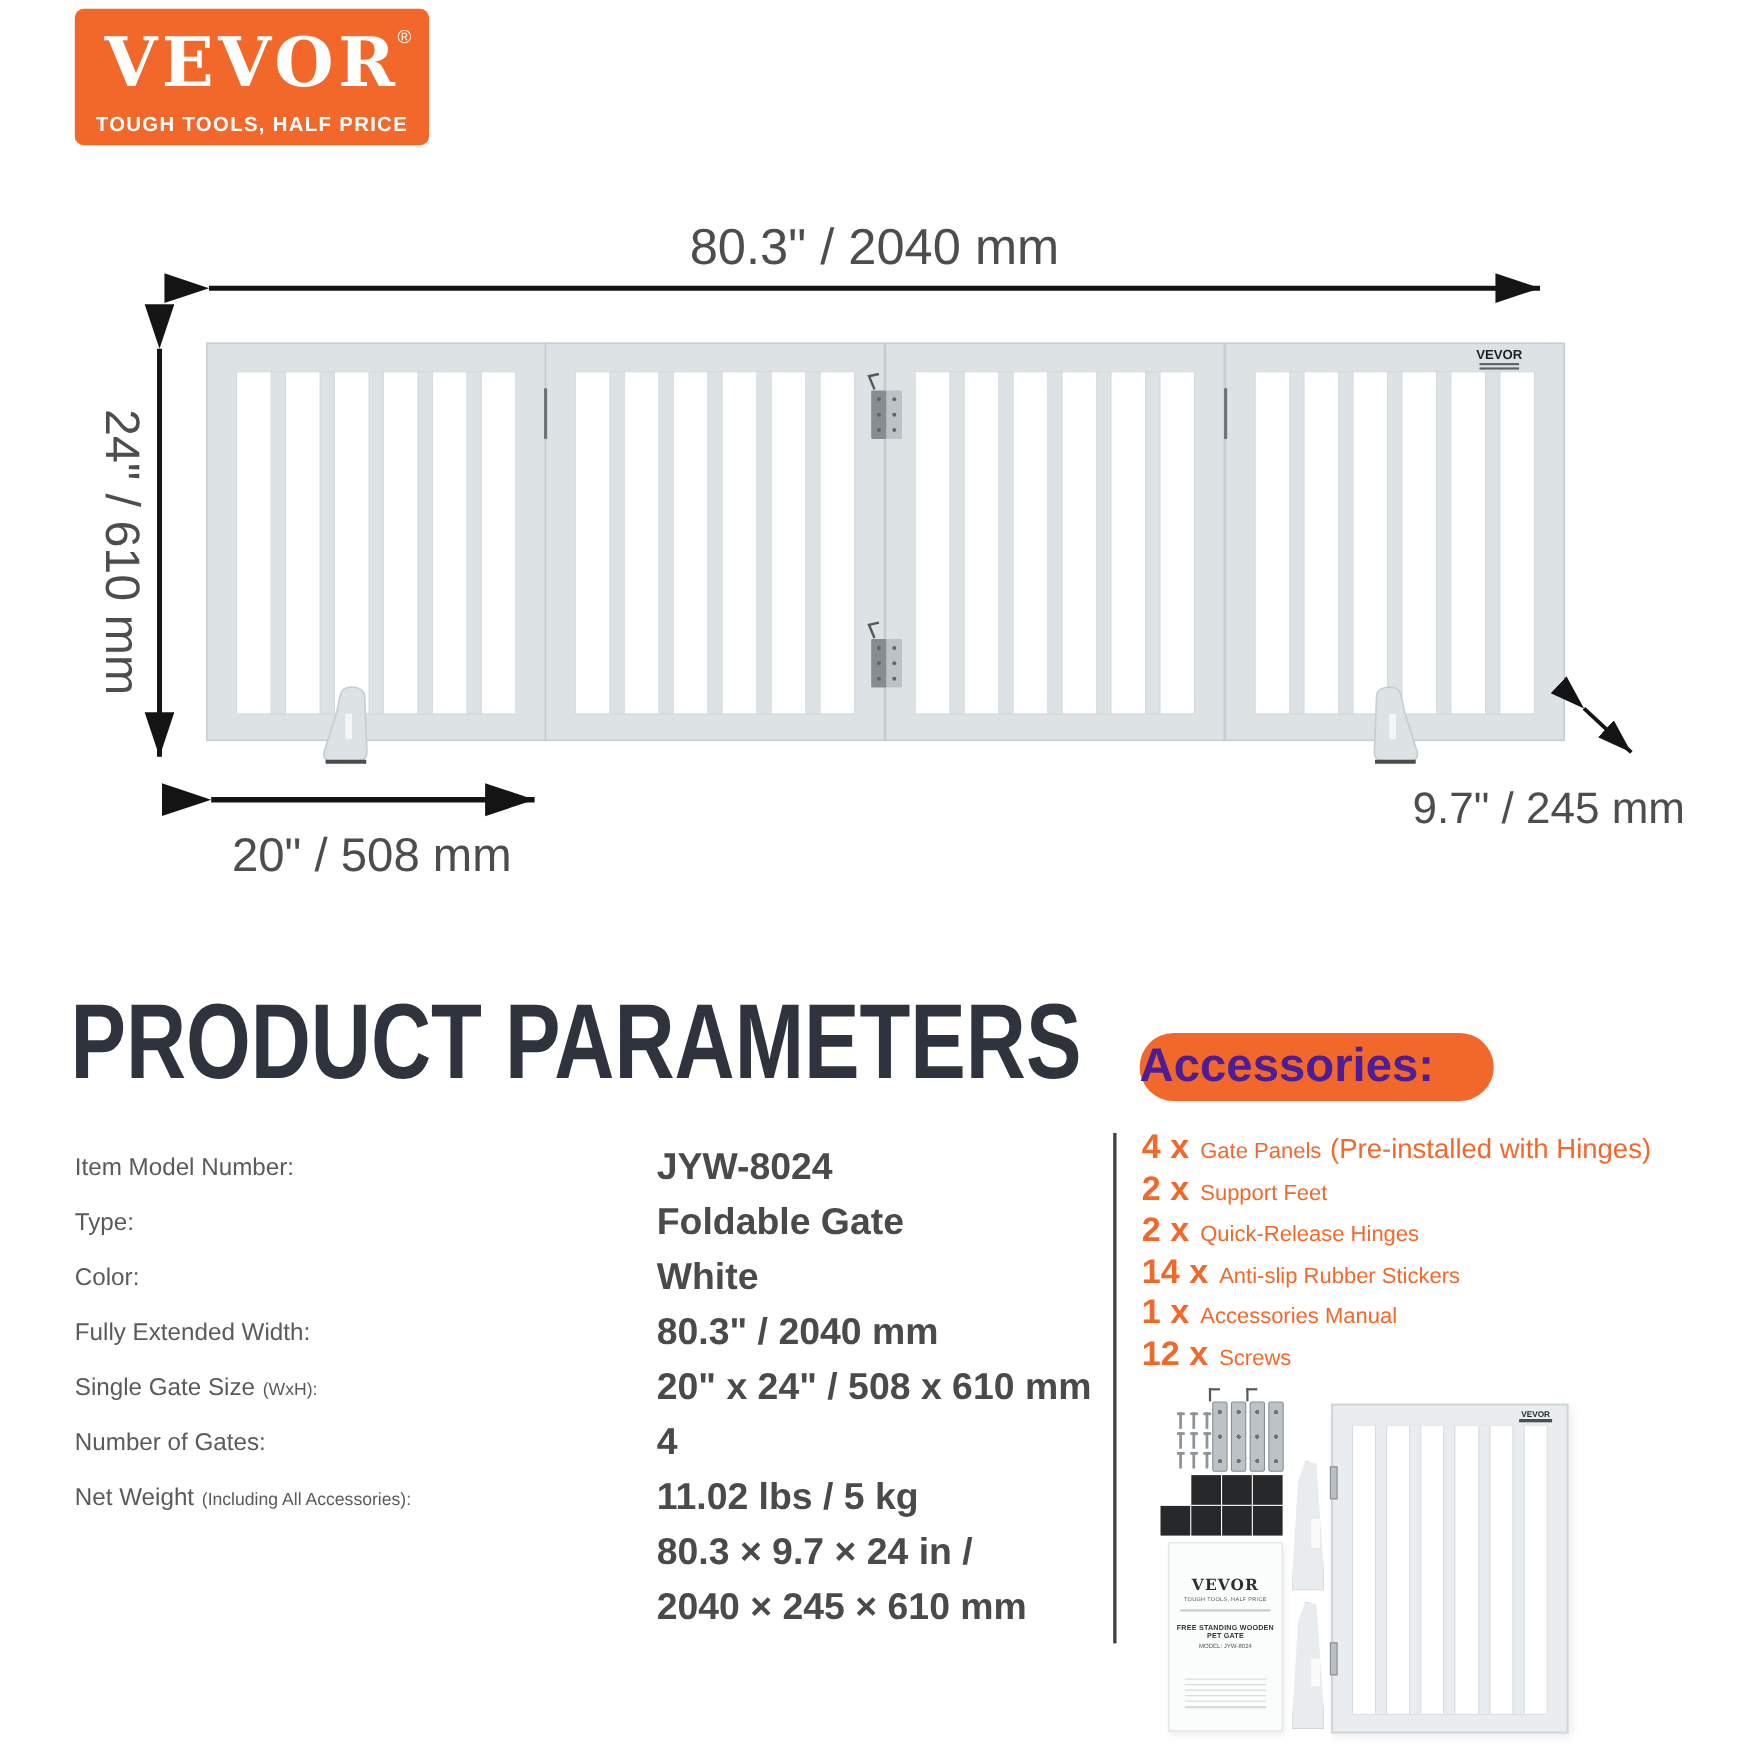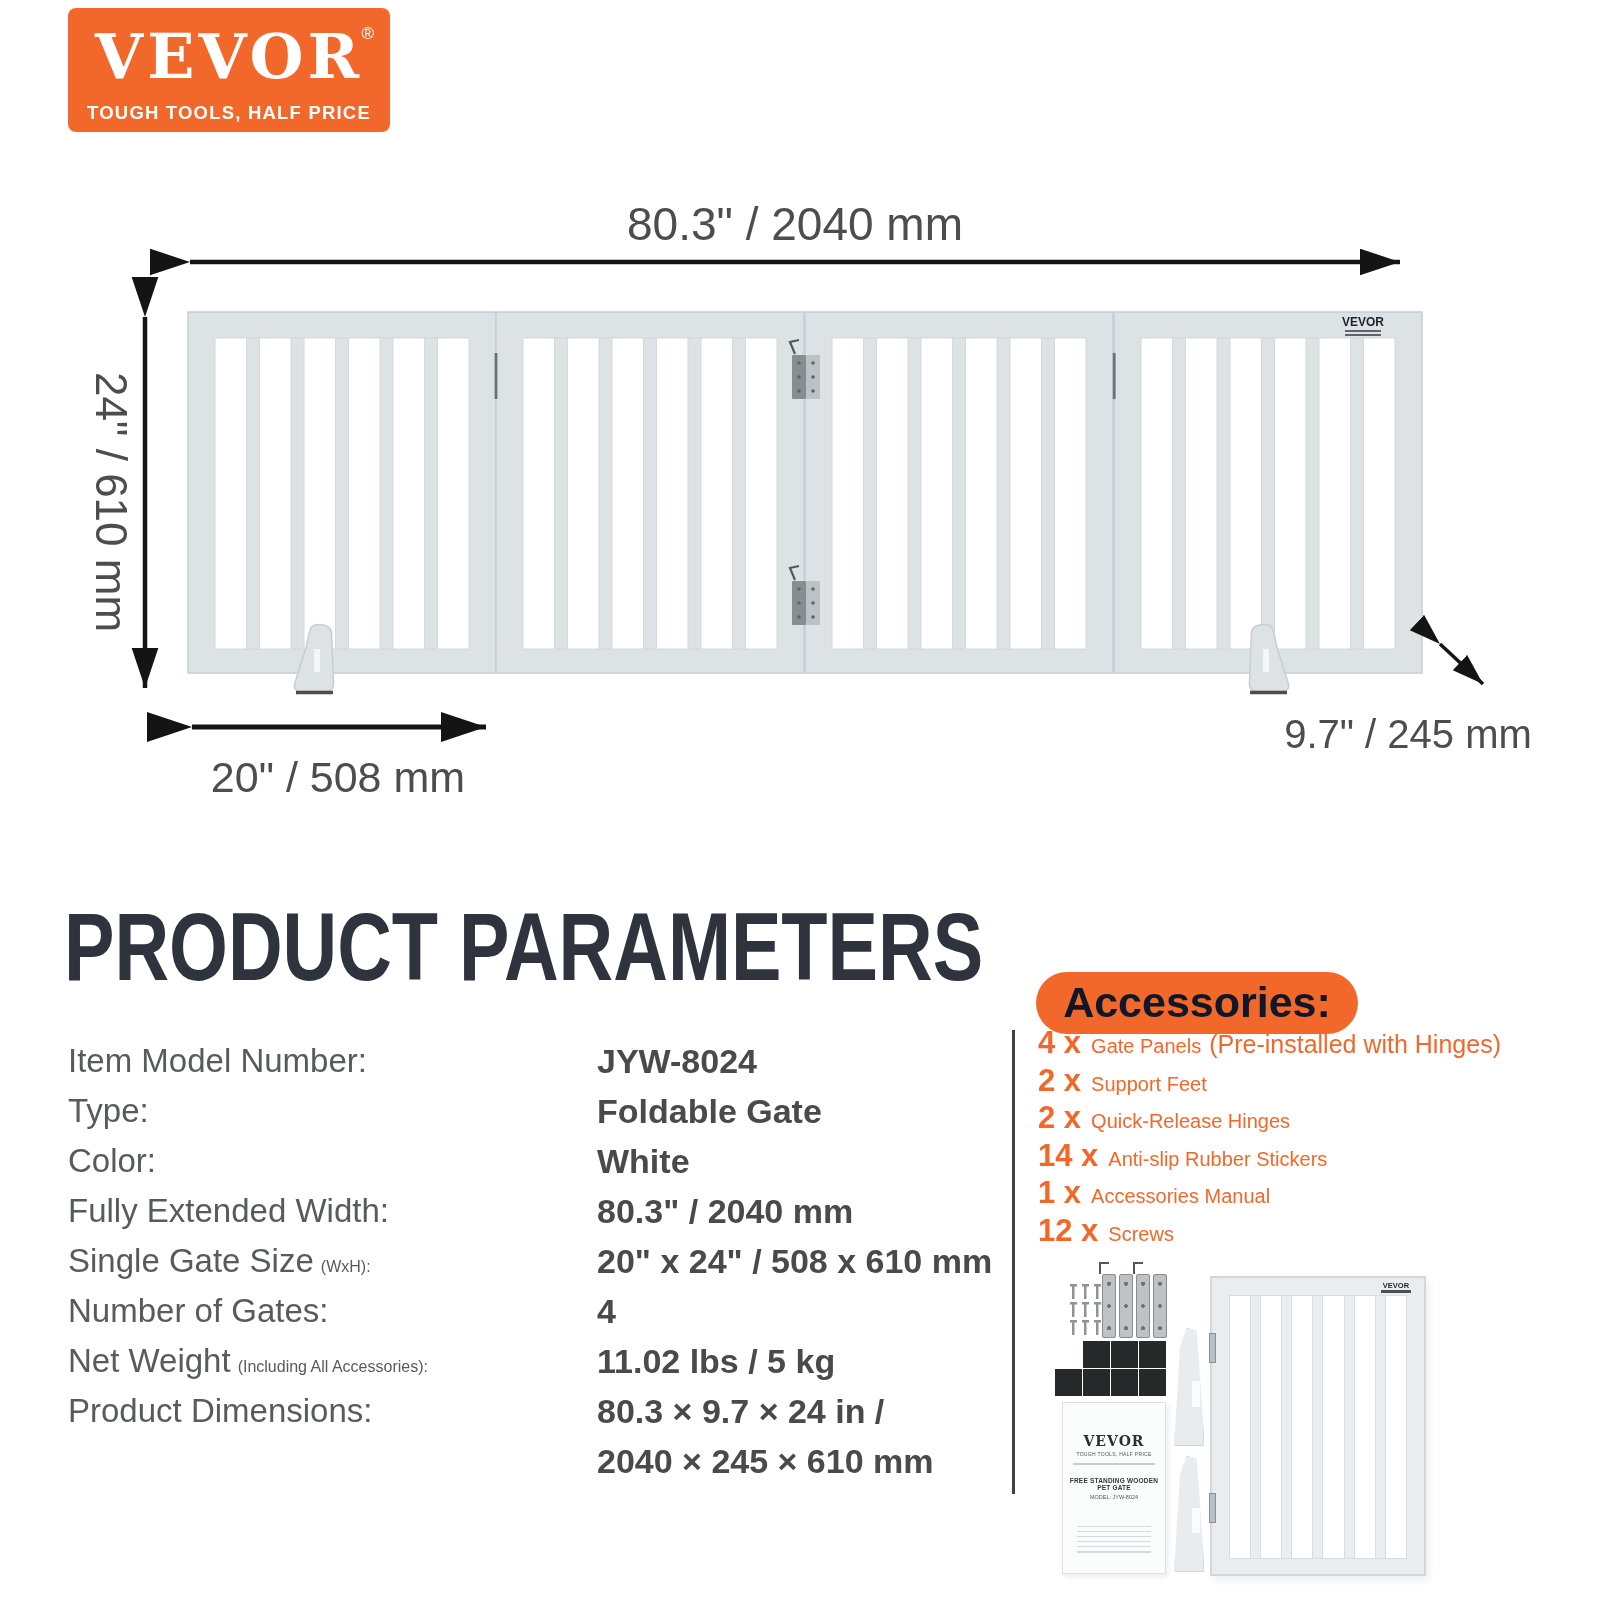--- a/index.html
+++ b/index.html
@@ -27,29 +27,29 @@
   .arrowline{stroke:var(--arrow);fill:none;}
   .dim-label{fill:var(--dim);font-family:"Liberation Sans",sans-serif;}
 
   
   .pp-title{position:absolute;left:64px;top:898px;font-size:97px;font-weight:bold;color:var(--heading);
     letter-spacing:0px;white-space:nowrap;transform:scaleX(0.78);transform-origin:left top;line-height:1.02;}
 
   
   .specs{position:absolute;left:68px;top:1038px;width:945px;height:460px;}
   .spec-row{position:absolute;left:0;width:945px;height:50px;line-height:46px;white-space:nowrap;}
-  .spec-label{font-size:33px;color:var(--label);}
+  .spec-label{font-size:22px;color:var(--label);}
   .spec-note{font-size:16px;color:var(--label);margin-left:7px;}
   .spec-value{position:absolute;left:529px;top:0;font-size:34px;font-weight:bold;color:var(--value);line-height:46px;}
 
   .divider{position:absolute;left:1012px;top:1030px;width:3px;height:464px;background:var(--divider);}
 
   
-  .acc-pill{position:absolute;left:1036px;top:972px;width:322px;height:62px;border-radius:31px;
-    background:var(--orange);color:#0f172a;font-size:43px;font-weight:bold;text-align:center;line-height:60px;}
+  .acc-pill{position:absolute;left:1036px;top:939px;width:322px;height:62px;border-radius:31px;
+    background:var(--orange);color:#4c1d95;font-size:43px;font-weight:bold;line-height:60px;}
   .acc-list{position:absolute;left:1038px;top:1024px;width:540px;color:var(--orange);}
   .acc-item{height:37.5px;line-height:37.5px;white-space:nowrap;}
   .acc-qty{font-size:31px;font-weight:bold;margin-right:10px;}
   .acc-name{font-size:20px;}
   .acc-note{font-size:25px;margin-left:8px;text-align:right;}
 
   
   .screws{position:absolute;left:1070px;top:1284px;display:grid;
     grid-template-columns:repeat(4,7px);grid-auto-rows:15px;column-gap:5px;row-gap:3px;}
   .screw{width:7px;height:15px;background:
@@ -187,21 +187,21 @@
   </div>
   <div class="spec-row" style="top:250px">
     <span class="spec-label">Number of Gates:</span><span class="spec-note"></span>
     <div class="spec-value">4</div>
   </div>
   <div class="spec-row" style="top:300px">
     <span class="spec-label">Net Weight</span><span class="spec-note">(Including All Accessories):</span>
     <div class="spec-value">11.02 lbs / 5 kg</div>
   </div>
   <div class="spec-row" style="top:350px">
-    <span class="spec-label">Product Dimensions:</span><span class="spec-note"></span>
+    <span class="spec-note"></span>
     <div class="spec-value">80.3 × 9.7 × 24 in /</div>
   </div>
   <div class="spec-row" style="top:400px">
     <span class="spec-label"></span><span class="spec-note"></span>
     <div class="spec-value">2040 × 245 × 610 mm</div>
   </div>
 </div>
 
 <div class="divider"></div>
 

